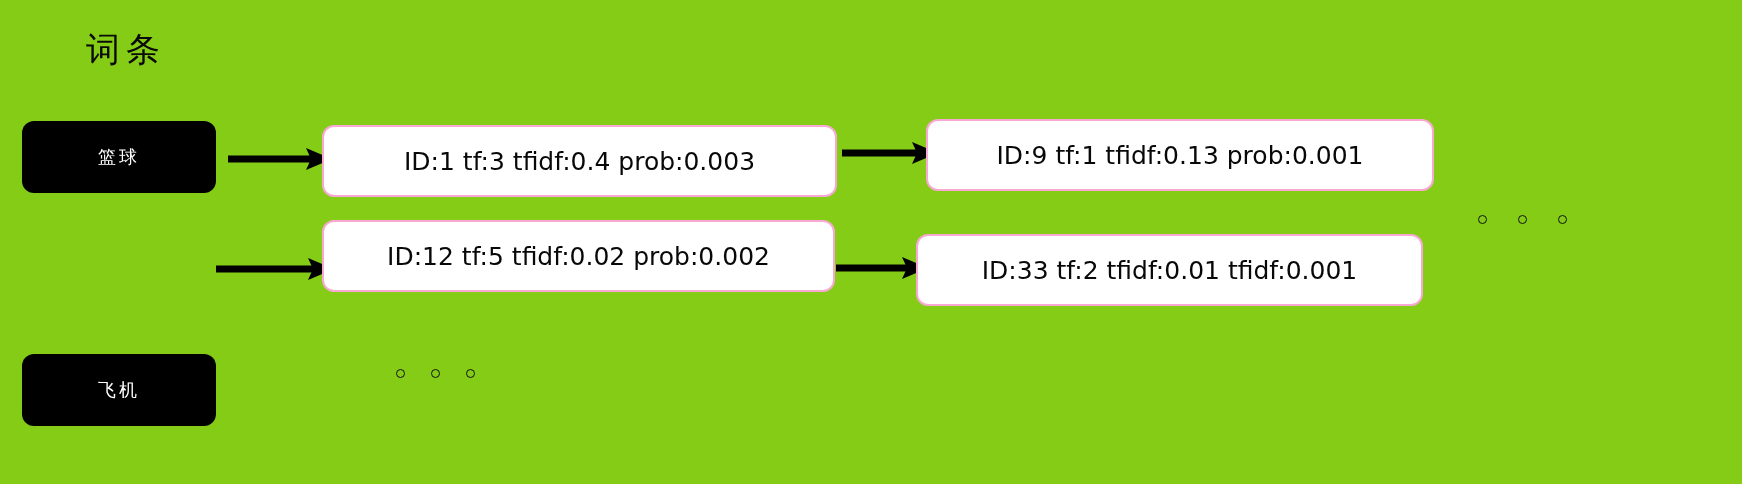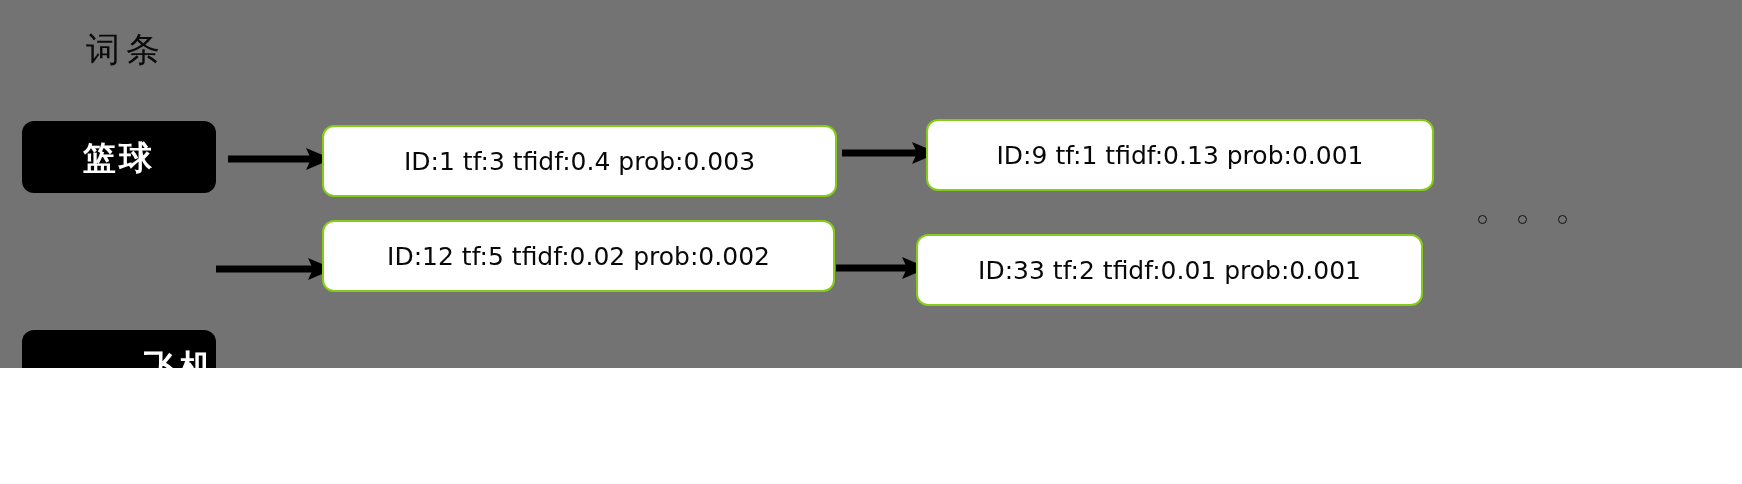--- a/index.html
+++ b/index.html
@@ -7,22 +7,22 @@
     padding: 0;
     background: #ffffff;
   }
   body {
     font-family: "Liberation Sans", sans-serif;
     -webkit-font-smoothing: antialiased;
   }
   #canvas {
     position: relative;
     width: 1742px;
-    height: 368px;
-    background: #737373;
+    height: 484px;
+    background: #84cc16;
     overflow: hidden;
   }
 
   
   .col-header {
     position: absolute;
     font-family: "DejaVu Serif", "Liberation Serif", serif;
     font-size: 34px;
     color: #0a0a0a;
     letter-spacing: 6px;
@@ -39,36 +39,35 @@
     width: 194px;
     height: 72px;
     background: #000000;
     border-radius: 12px;
     display: flex;
     align-items: center;
     justify-content: center;
   }
   .term-label {
     font-family: "DejaVu Sans", "Liberation Sans", sans-serif;
-    font-size: 33px;
+    font-size: 18px;
     color: #ffffff;
     letter-spacing: 3px;
     line-height: 1;
-    font-weight: bold;
   }
   #term-row-0 { top: 121px; }
   #term-row-1 { top: 230px; }
-  #term-row-2 { top: 330px; justify-content: flex-end; }
+  #term-row-2 { top: 354px; }
 
   
   .doc-box {
     position: absolute;
     height: 72px;
     background: #ffffff;
-    border: 2px solid #84cc16;
+    border: 2px solid #f9a8d4;
     border-radius: 12px;
     display: flex;
     align-items: center;
     justify-content: center;
     box-sizing: border-box;
   }
   .doc-label {
     font-family: "DejaVu Sans", "Liberation Sans", sans-serif;
     font-size: 25px;
     color: #080808;
@@ -158,21 +157,21 @@
   </div>
 
   <div class="arrow" id="arrow-r1-b">
     <svg width="92" height="24" viewBox="0 0 92 24" xmlns="http://www.w3.org/2000/svg">
       <line x1="0" y1="12" x2="74" y2="12" stroke="#000000" stroke-width="7"></line>
       <polygon points="92,12 66,1 71,12 66,23" fill="#000000"></polygon>
     </svg>
   </div>
 
   <div class="doc-box" id="doc-r1-c1">
-    <span class="doc-label">ID:33 tf:2 tfidf:0.01 prob:0.001</span>
+    <span class="doc-label">ID:33 tf:2 tfidf:0.01 tfidf:0.001</span>
   </div>
 
   <div class="term-box" id="term-row-2">
     <span class="term-label">飞机</span>
   </div>
 
   <div class="dots" id="dots-terms">
     <span class="dot"></span>
     <span class="dot"></span>
     <span class="dot"></span>

